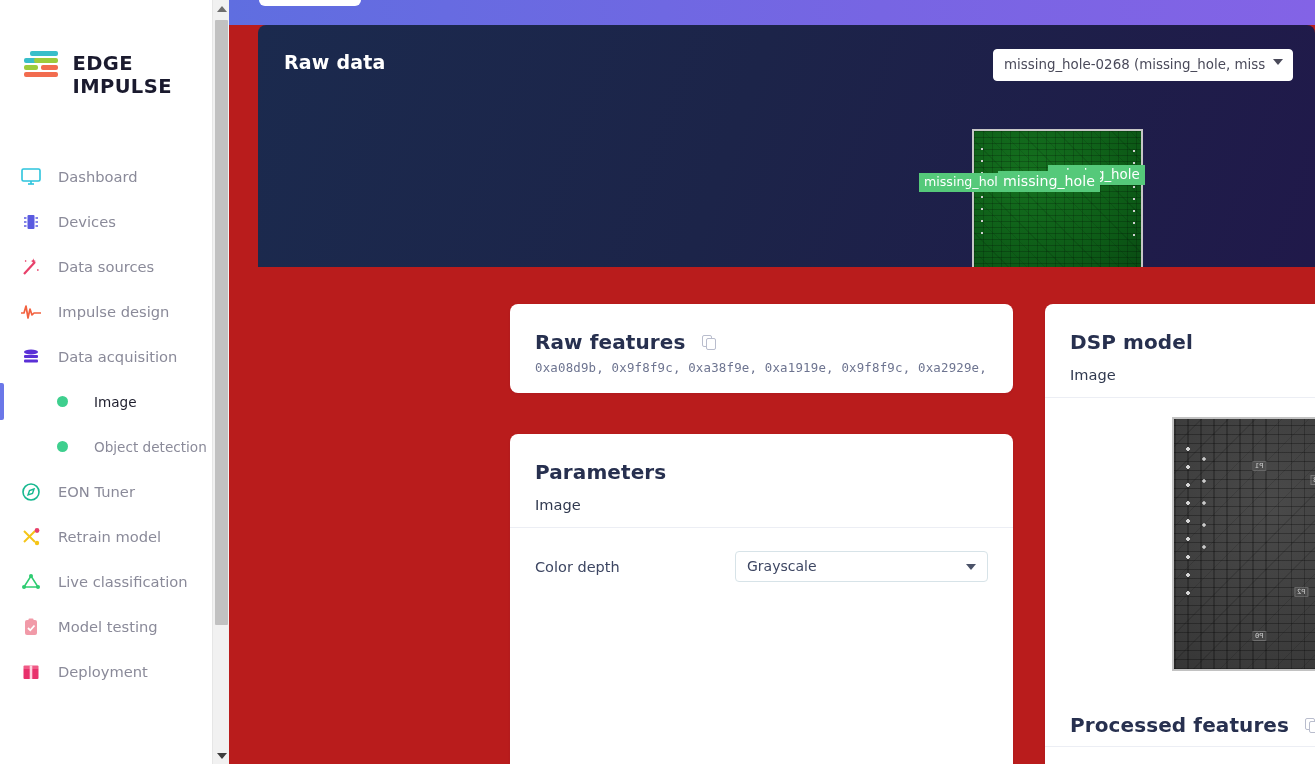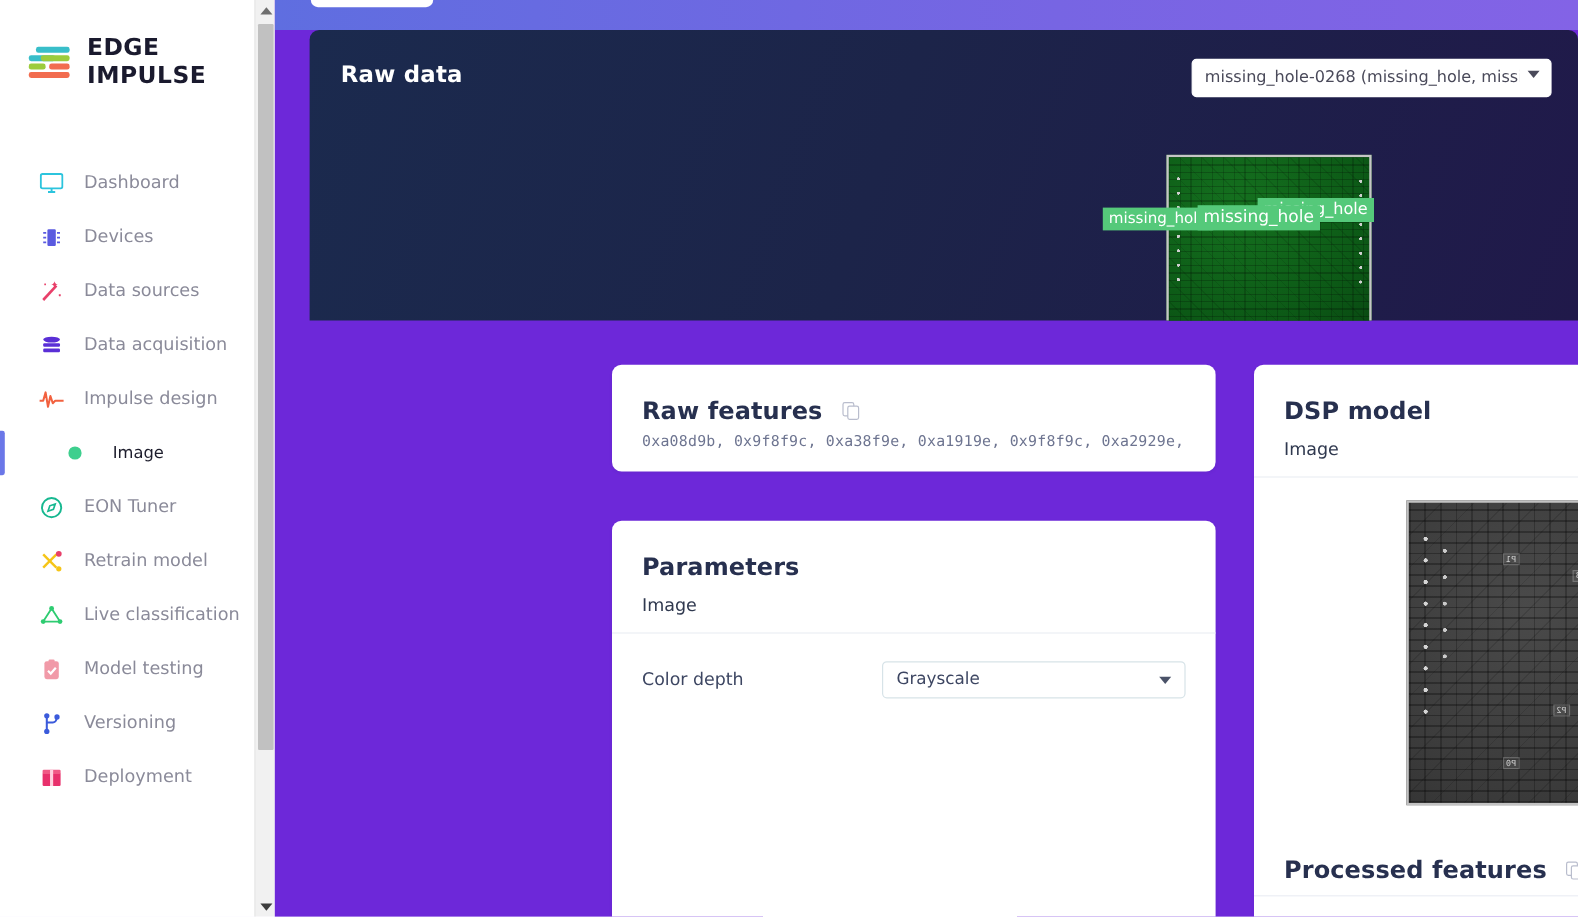--- a/index.html
+++ b/index.html
@@ -24,29 +24,29 @@
   .brand-mark { width: 40px; height: 28px; position: relative; }
   .brand-mark i { position: absolute; display: block; border-radius: 2px; }
   .bm1 { left: 6px;  top: 2px;  width: 28px; height: 5px; background: #38bec9; }
   .bm2 { left: 0px;  top: 9px;  width: 22px; height: 5px; background: #38bec9; }
   .bm3 { left: 10px; top: 9px;  width: 24px; height: 5px; background: #9ccc3c; }
   .bm4 { left: 0px;  top: 16px; width: 14px; height: 5px; background: #9ccc3c; }
   .bm5 { left: 0px;  top: 23px; width: 34px; height: 5px; background: #f26c4f; }
   .bm6 { left: 17px; top: 16px; width: 17px; height: 5px; background: #f26c4f; }
   .brand-text {
     font-size: 19.5px; font-weight: 700; letter-spacing: 0.4px;
-    color: #1a1a2e; font-family: "DejaVu Sans", "Liberation Sans", sans-serif;
+    color: #1a1a2e; font-family: "DejaVu Sans", "Liberation Sans", sans-serif; margin-top: 24px;
   }
 
   .nav { margin-top: 56px; }
   .nav-item {
     position: relative;
     display: flex; align-items: center;
     height: 45px;
-    padding-left: 32px;
+    padding-left: 20px;
     cursor: pointer;
     color: #8a8a99;
     font-size: 14.7px;
   }
   .nav-item .ico {
     width: 22px; height: 22px; margin-right: 16px;
     display: flex; align-items: center; justify-content: center;
     flex: 0 0 22px;
   }
   .nav-item .lbl { white-space: nowrap; }
@@ -81,21 +81,21 @@
   .sb-thumb {
     position: absolute; left: 2px; top: 20px;
     width: 13px; height: 605px;
     background: #c1c1c1; border-radius: 1px;
   }
 
   
   .main {
     position: relative;
     width: 1086px; height: 764px;
-    background: #6d28d9;
+    background: #b91c1c;
     overflow: hidden;
   }
   .topbar {
     position: absolute; left: 0; top: 0; width: 1086px; height: 25px;
     background: linear-gradient(90deg, #5f6ee0 0%, #7765e3 60%, #8363e6 100%);
   }
   .top-tab {
     position: absolute; left: 30px; top: -12px;
     width: 102px; height: 18px;
     background: #ffffff; border-radius: 6px;
@@ -390,47 +390,51 @@
               </g>
               <path d="M4 4 l1.2 0 M4.6 3.4 l0 1.2" stroke="#e8406a" stroke-width="1.4"></path>
               <path d="M16 13 l1.6 0 M16.8 12.2 l0 1.6" stroke="#e8406a" stroke-width="1.4"></path>
             </svg>
         </span>
         <span class="lbl">Data sources</span>
       </div>
 
       <div class="nav-item">
         <span class="ico">
+          <svg width="22" height="18" viewBox="0 0 22 18">
+              <polyline points="1,10 4,10 6,3 8,15 10,6 12,12 14,10 21,10" fill="none" stroke="#f2613f" stroke-width="1.7" stroke-linejoin="round"></polyline>
+            </svg>
+        </span>
+        <span class="lbl">Impulse design</span>
+      </div>
+
+      <div class="nav-item">
+        <span class="ico">
           <svg width="20" height="20" viewBox="0 0 20 20">
               <g fill="#5a2fd6">
                 <ellipse cx="10" cy="5" rx="7" ry="2.4"></ellipse>
                 <rect x="3" y="8" width="14" height="3" rx="1"></rect>
                 <rect x="3" y="12.5" width="14" height="3" rx="1"></rect>
               </g>
             </svg>
         </span>
         <span class="lbl">Data acquisition</span>
       </div>
 
-      <div class="nav-item">
-        <span class="ico">
-          <svg width="22" height="18" viewBox="0 0 22 18">
-              <polyline points="1,10 4,10 6,3 8,15 10,6 12,12 14,10 21,10" fill="none" stroke="#f2613f" stroke-width="1.7" stroke-linejoin="round"></polyline>
-            </svg>
-        </span>
-        <span class="lbl">Impulse design</span>
-      </div>
-
 
       <div class="nav-item nav-sub active">
         <span class="active-bar"></span>
         <span class="dot"></span>
         <span class="lbl">Image</span>
       </div>
 
+      <div class="nav-item nav-sub">
+        <span class="dot"></span>
+        <span class="lbl">Object detection</span>
+      </div>
 
       <div class="nav-item">
         <span class="ico">
           <svg width="20" height="20" viewBox="0 0 20 20">
               <circle cx="10" cy="10" r="8" fill="none" stroke="#17b890" stroke-width="1.6"></circle>
               <polygon points="13,7 8.5,8.5 7,13 11.5,11.5" fill="none" stroke="#17b890" stroke-width="1.4"></polygon>
             </svg>
         </span>
         <span class="lbl">EON Tuner</span>
       </div>
@@ -470,36 +474,20 @@
         <span class="ico">
           <svg width="20" height="20" viewBox="0 0 20 20">
               <rect x="4" y="3" width="12" height="15" rx="2" fill="#f19aa8"></rect>
               <rect x="7.5" y="1.5" width="5" height="3" rx="1" fill="#f19aa8"></rect>
               <polyline points="7,11 9.3,13.3 13.5,8.5" fill="none" stroke="#ffffff" stroke-width="1.8"></polyline>
             </svg>
         </span>
         <span class="lbl">Model testing</span>
       </div>
 
-      <div class="nav-item">
-        <span class="ico">
-          <svg width="20" height="20" viewBox="0 0 20 20">
-              <g stroke="#3b5bdb" stroke-width="1.7" fill="none">
-                <line x1="6" y1="4" x2="6" y2="16"></line>
-                <path d="M6 9 h5 a3 3 0 0 0 3-3"></path>
-              </g>
-              <g fill="#3b5bdb">
-                <circle cx="6" cy="3.5" r="2.2"></circle>
-                <circle cx="6" cy="16.5" r="2.2"></circle>
-                <circle cx="14.5" cy="4.5" r="2.2"></circle>
-              </g>
-            </svg>
-        </span>
-        <span class="lbl">Versioning</span>
-      </div>
 
       <div class="nav-item">
         <span class="ico">
           <svg width="20" height="20" viewBox="0 0 20 20">
               <rect x="2.5" y="6" width="15" height="11" rx="1" fill="#e8316c"></rect>
               <rect x="2.5" y="3.5" width="15" height="3.5" rx="1" fill="#f05a86"></rect>
               <rect x="8.7" y="3.5" width="2.6" height="13.5" fill="#ffd2df"></rect>
             </svg>
         </span>
         <span class="lbl">Deployment</span>

